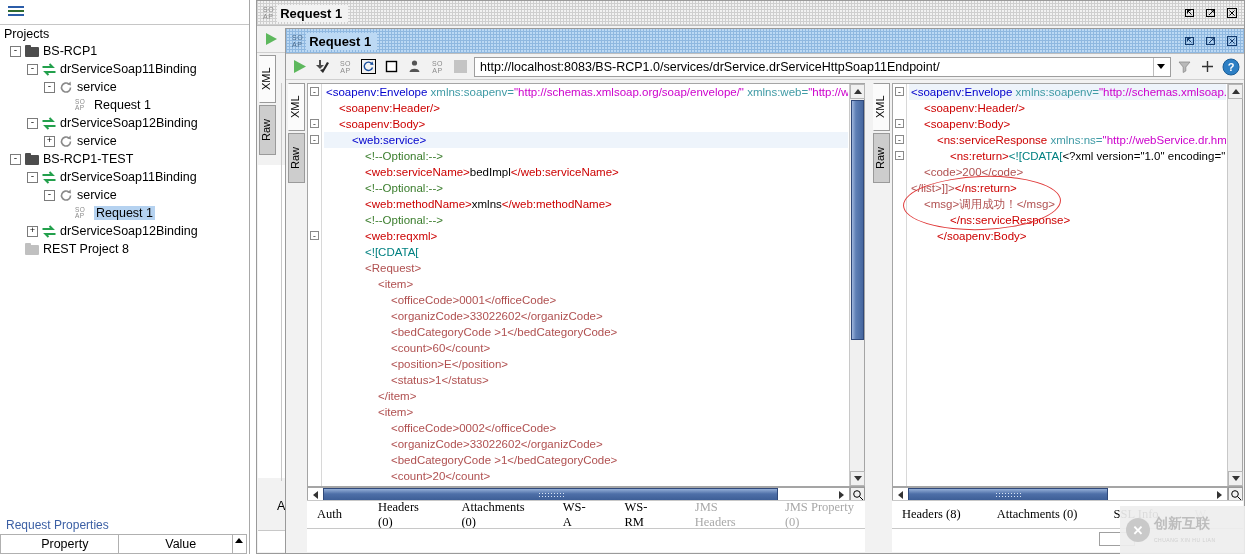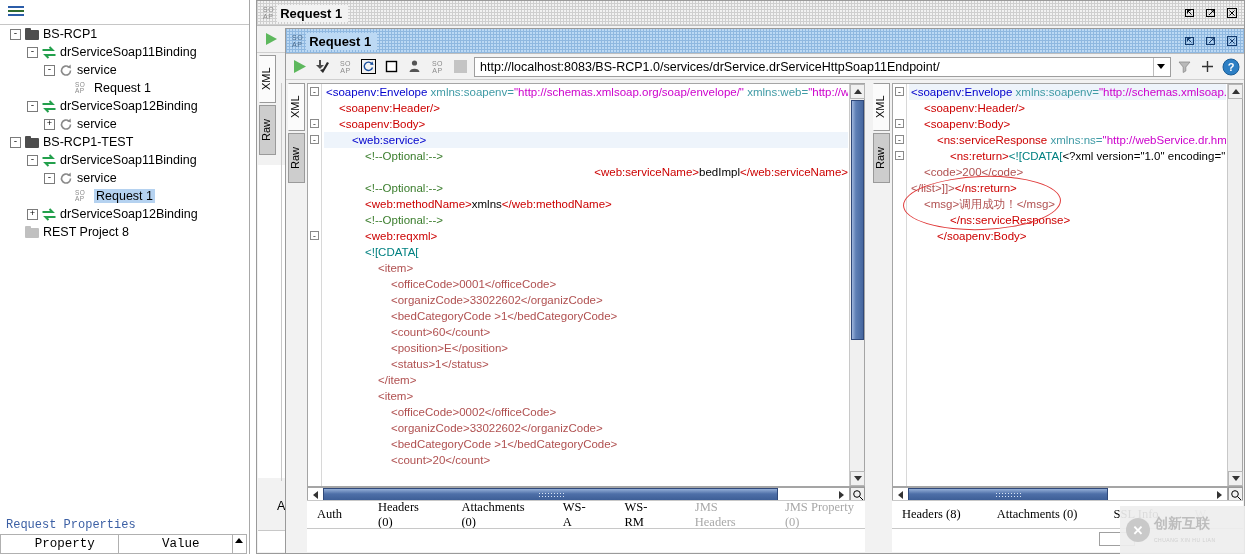--- a/index.html
+++ b/index.html
@@ -57,21 +57,21 @@
     position:absolute; left:1px; top:1px; width:6px; height:3px; background:#4d4d4d; border-radius:1px 1px 0 0;
   }
   .ico-folder.grey .f, .ico-folder.grey .tab { background:#c0c0c0; }
   .ico-binding svg, .ico-service svg { display:block; }
   .ico-soap {
     font-family: "Liberation Sans", sans-serif; font-size: 6.5px; line-height: 6.5px;
     color: #8a8a8a; letter-spacing: .5px; padding-top: 1px;
   }
 
   
-  #req-props { position:absolute; left:0; bottom:0; width:226px;font-family:Liberation Mono, monospace; }
+  #req-props { position:absolute; left:0; bottom:0; width:226px; }
   #req-props-title { color:#3b5fa4; font-size:12px; padding: 2px 0 2px 6px; }
   #props-table { width: 247px; border-collapse: collapse; font-size: 12.5px; }
   #props-table th {
     border: 1px solid #b0b0b0; background:#fff; font-weight: normal; height: 19px;
     text-align:center;
     padding-left:12px;
   }
   #props-table td { border:1px solid #d4d4d4; height: 18px; padding-left: 3px; }
   .pt-scroll { width: 14px; background: #f0f0f0; border:1px solid #b0b0b0; position:relative; }
   .pt-scroll .up { position:absolute; top:3px; left:2px; width:0;height:0;
@@ -223,20 +223,21 @@
 <div id="app">
 
   <div id="navigator">
     <div id="nav-toolbar">
       <span class="hamburger">
         <i class="blue"></i>
           <i></i>
           <i class="blue"></i>
       </span>
     </div>
+    <div id="nav-title">Projects</div>
     <div class="tree" id="tree-root">
         <div class="tnode">
           <span class="indent" style="width:8px"></span>
           <span class="toggle">-</span>
           <span class="ico ico-folder">
             <span class="tab"></span>
             <span class="f"></span>
           </span>
           <span class="tlabel">BS-RCP1</span>
         </div>
@@ -520,26 +521,27 @@
               <div class="fold" style="top: 35px;">-</div>
               <div class="fold" style="top: 51px;">-</div>
               <div class="fold" style="top: 147px;">-</div>
             </div>
           <div class="code" id="req-code">
               <div class="ln" style="padding-left: 2px;"><span class="tg2">&lt;soapenv:Envelope </span><span class="attr">xmlns:soapenv=</span><span class="val">"http://schemas.xmlsoap.org/soap/envelope/"</span><span class="attr"> xmlns:web=</span><span class="val">"http://webSe</span></div>
               <div class="ln" style="padding-left: 15px;"><span class="tg">&lt;soapenv:Header/&gt;</span></div>
               <div class="ln" style="padding-left: 15px;"><span class="tg">&lt;soapenv:Body&gt;</span></div>
               <div class="ln hl" style="padding-left: 28px;"><span class="tg2">&lt;web:service&gt;</span></div>
               <div class="ln" style="padding-left: 41px;"><span class="cmt">&lt;!--Optional:--&gt;</span></div>
-              <div class="ln" style="padding-left: 41px; text-align: right;"><span class="tg">&lt;web:serviceName&gt;</span><span class="txt">bedImpl</span><span class="tg">&lt;/web:serviceName&gt;</span></div>
+              <div class="ln" style="padding-left: 41px;"><span class="tg">&lt;web:serviceName&gt;</span><span class="txt">bedImpl</span><span class="tg">&lt;/web:serviceName&gt;</span></div>
               <div class="ln" style="padding-left: 41px;"><span class="cmt">&lt;!--Optional:--&gt;</span></div>
               <div class="ln" style="padding-left: 41px;"><span class="tg">&lt;web:methodName&gt;</span><span class="txt">xmlns</span><span class="tg">&lt;/web:methodName&gt;</span></div>
               <div class="ln" style="padding-left: 41px;"><span class="cmt">&lt;!--Optional:--&gt;</span></div>
               <div class="ln" style="padding-left: 41px;"><span class="tg">&lt;web:reqxml&gt;</span></div>
               <div class="ln" style="padding-left: 41px;"><span class="cdata">&lt;![CDATA[</span></div>
+              <div class="ln" style="padding-left: 41px;"><span class="plain">&lt;Request&gt;</span></div>
               <div class="ln" style="padding-left: 54px;"><span class="plain">&lt;item&gt;</span></div>
               <div class="ln" style="padding-left: 67px;"><span class="plain">&lt;officeCode&gt;0001&lt;/officeCode&gt;</span></div>
               <div class="ln" style="padding-left: 67px;"><span class="plain">&lt;organizCode&gt;33022602&lt;/organizCode&gt;</span></div>
               <div class="ln" style="padding-left: 67px;"><span class="plain">&lt;bedCategoryCode &gt;1&lt;/bedCategoryCode&gt;</span></div>
               <div class="ln" style="padding-left: 67px;"><span class="plain">&lt;count&gt;60&lt;/count&gt;</span></div>
               <div class="ln" style="padding-left: 67px;"><span class="plain">&lt;position&gt;E&lt;/position&gt;</span></div>
               <div class="ln" style="padding-left: 67px;"><span class="plain">&lt;status&gt;1&lt;/status&gt;</span></div>
               <div class="ln" style="padding-left: 54px;"><span class="plain">&lt;/item&gt;</span></div>
               <div class="ln" style="padding-left: 54px;"><span class="plain">&lt;item&gt;</span></div>
               <div class="ln" style="padding-left: 67px;"><span class="plain">&lt;officeCode&gt;0002&lt;/officeCode&gt;</span></div>

